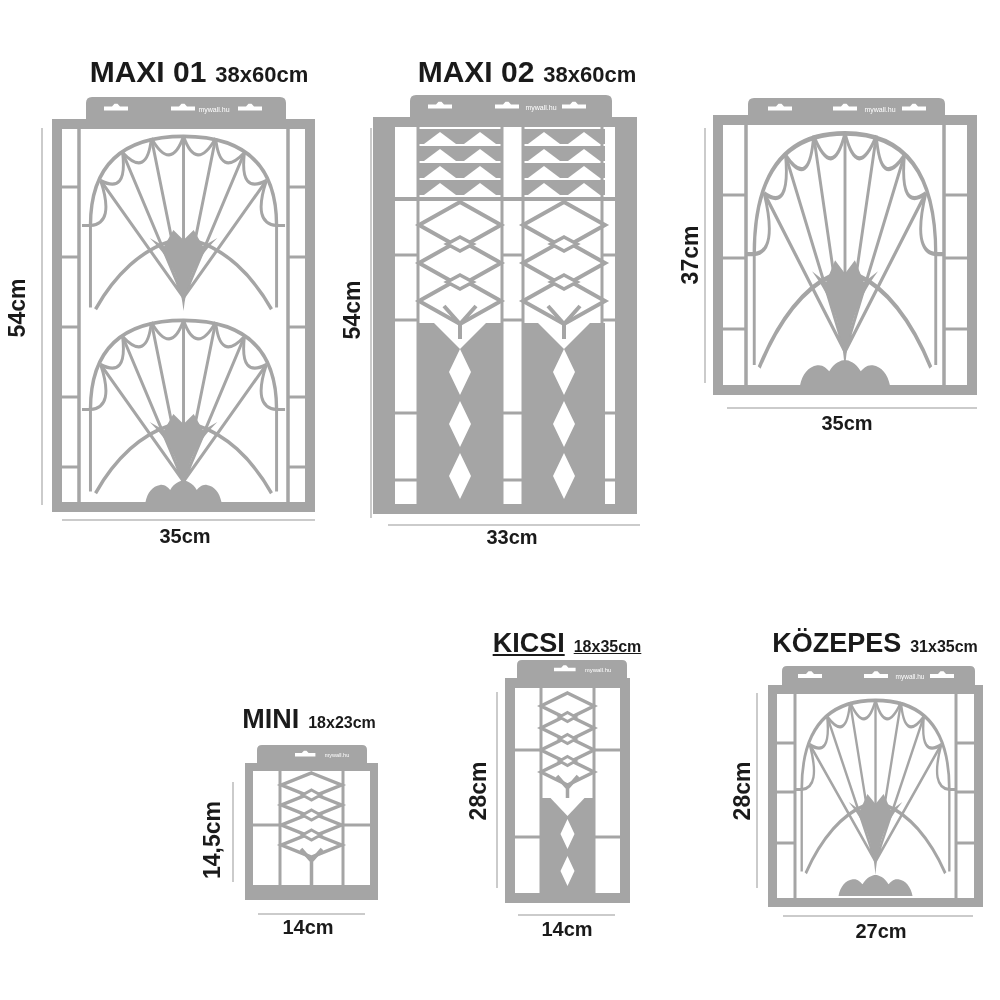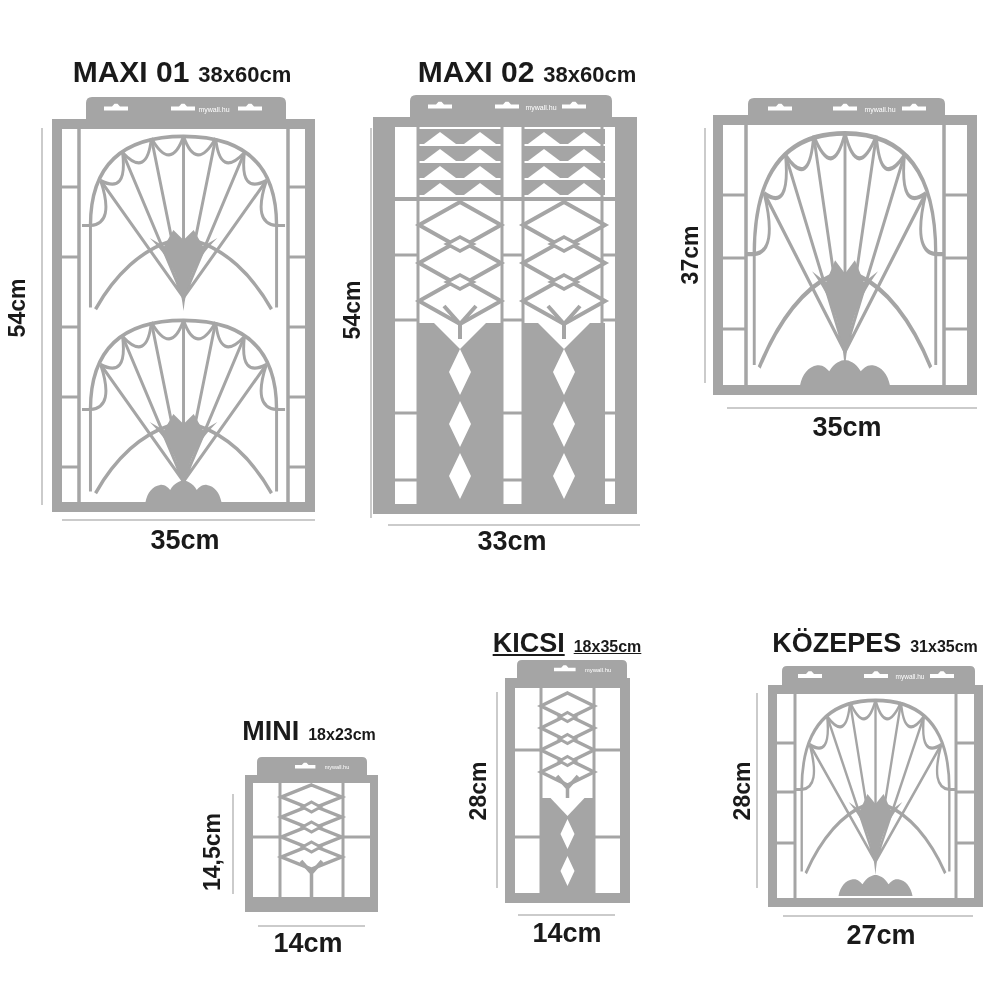--- a/index.html
+++ b/index.html
@@ -8,21 +8,21 @@
   .card{position:absolute;}
   .title{position:absolute;display:flex;justify-content:center;align-items:baseline;gap:9px;
          white-space:nowrap;color:#1a1a1a;font-weight:bold;}
   .title .name{font-size:30px;letter-spacing:0px;}
   .title .sz{font-size:22px;}
   .card.small .title .name{font-size:27px;}
   .card.small .title .sz{font-size:16px;}
   .vlabel{position:absolute;transform:translate(-50%,-50%) rotate(-90deg);white-space:nowrap;
           font-size:23px;font-weight:bold;color:#1a1a1a;}
   .hlabel{position:absolute;transform:translateX(-50%);white-space:nowrap;
-          font-size:27px;font-weight:bold;color:#1a1a1a;}
+          font-size:20px;font-weight:bold;color:#1a1a1a;}
   .vline{position:absolute;width:2px;background:#cbcbcb;}
   .hline{position:absolute;height:2px;background:#cbcbcb;}
   .stencil-svg{position:absolute;color:#a5a5a5;display:block;}
   .defs-holder{position:absolute;width:0;height:0;overflow:hidden;}
 </style>
 </head>
 <body>
 
 <div class="canvas">
 
@@ -42,21 +42,21 @@
         <path fill="none" stroke="currentColor" stroke-width="4" d="M16,198 C40,158 72,132 103,123 M224,198 C200,158 168,132 137,123"></path>
         <path fill="currentColor" stroke="none" d="M120,200 C116,166 107,144 80,119 L97,128 L108,110 L120,121 L132,110 L143,128 L160,119 C133,144 124,166 120,200 Z"></path>
       </g>
       <g id="mound">
         <path fill="currentColor" d="M0,34 C3,19 11,9 23,7 C31,6 35,11 39,15 C45,4 55,0 60,0 C65,0 75,4 81,15 C85,11 89,6 97,7 C109,9 117,19 120,34 Z"></path>
       </g>
     </defs>
   </svg>
 
   <div class="card" style="left:0px;top:50px;width:330px;height:512px;">
-    <div class="title" style="left:27px;top:5px;width:310px;">
+    <div class="title" style="left:44px;top:5px;width:310px;">
       <span class="name">MAXI 01</span>
       <span class="sz">38x60cm</span>
     </div>
     <div class="vlabel" style="left:17px;top:258px;">54cm</div>
     <div class="vline" style="left:41px;top:78px;height:377px;"></div>
     <svg class="stencil-svg" style="left:52px;top:47px;" width="263" height="415" viewBox="0 0 263 415">
       <g>
         <path fill="currentColor" d="M34,24 V6 Q34,0 40,0 H228 Q234,0 234,6 V24 Z"></path>
         <use href="#slot" transform="translate(52,6.5)"></use>
         <use href="#slot" transform="translate(119,6.5)"></use>
@@ -149,21 +149,21 @@
         <path stroke="currentColor" stroke-width="3.5" fill="none" d="M33,27 V287 M231,27 V287"></path>
         <path stroke="currentColor" stroke-width="3" fill="none" d="M10,97 H33 M10,160 H33 M10,231 H33 M231,97 H254 M231,160 H254 M231,231 H254"></path>
         <use href="#fan" transform="translate(33,28) scale(0.825,1.22)"></use>
         <use href="#mound" transform="translate(87,262) scale(0.75)"></use>
       </g>
     </svg>
     <div class="hline" style="left:55px;top:357px;width:250px;"></div>
     <div class="hlabel" style="left:175px;top:362px;">35cm</div>
   </div>
 
-  <div class="card small" style="left:180px;top:700px;width:260px;height:260px;margin-top:12px;">
+  <div class="card small" style="left:180px;top:700px;width:260px;height:260px;">
     <div class="title" style="left:0px;top:4px;width:258px;">
       <span class="name">MINI</span>
       <span class="sz">18x23cm</span>
     </div>
     <div class="vlabel" style="left:32px;top:140px;">14,5cm</div>
     <div class="vline" style="left:52px;top:82px;height:100px;"></div>
     <svg class="stencil-svg" style="left:65px;top:45px;" width="133" height="155" viewBox="0 0 133 155">
       <g>
         <path fill="currentColor" d="M12,18 V5 Q12,0 17,0 H117 Q122,0 122,5 V18 Z"></path>
         <use href="#slot" transform="translate(50,5.5) scale(0.85)"></use>

